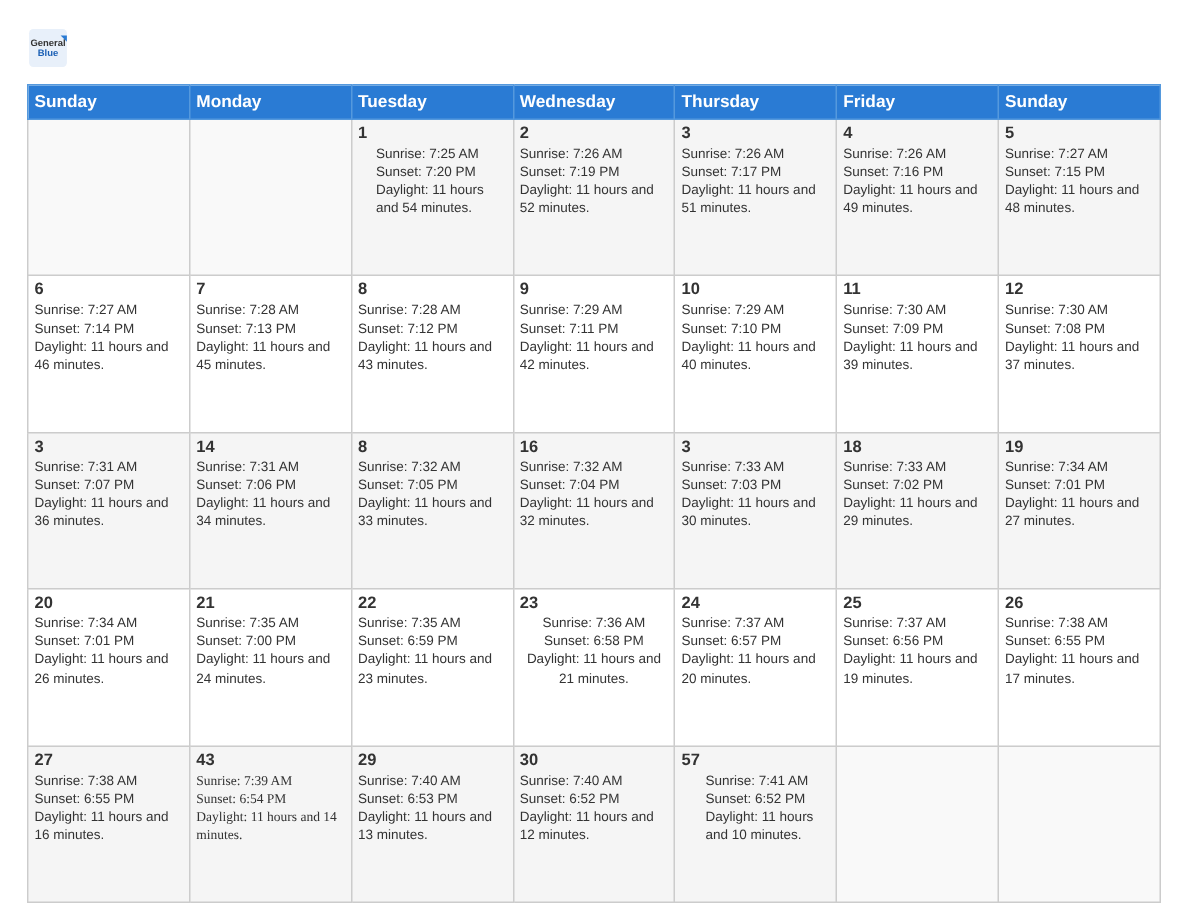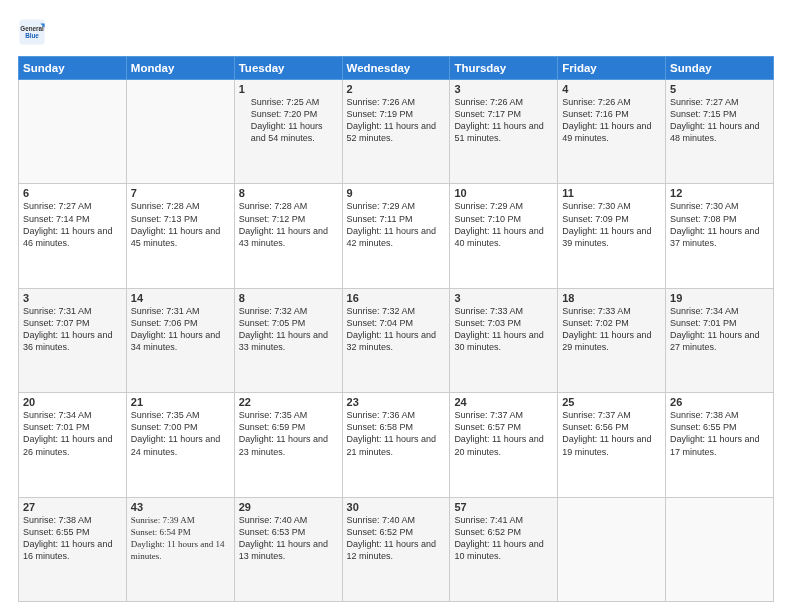--- a/index.html
+++ b/index.html
@@ -258,21 +258,21 @@
 Daylight: 11 hours and 24 minutes.</div>
           </td>
           <td>
             <span class="day-num">22</span>
             <div class="day-info" style="white-space: pre-line;">Sunrise: 7:35 AM
 Sunset: 6:59 PM
 Daylight: 11 hours and 23 minutes.</div>
           </td>
           <td>
             <span class="day-num">23</span>
-            <div class="day-info" style="white-space: pre-line;">Sunrise: 7:36 AM
+            <div class="day-info" style="white-space: pre-line; text-align: center;">Sunrise: 7:36 AM
 Sunset: 6:58 PM
 Daylight: 11 hours and 21 minutes.</div>
           </td>
           <td>
             <span class="day-num">24</span>
             <div class="day-info" style="white-space: pre-line;">Sunrise: 7:37 AM
 Sunset: 6:57 PM
 Daylight: 11 hours and 20 minutes.</div>
           </td>
           <td>
@@ -308,21 +308,21 @@
 Daylight: 11 hours and 13 minutes.</div>
           </td>
           <td>
             <span class="day-num">30</span>
             <div class="day-info" style="white-space: pre-line;">Sunrise: 7:40 AM
 Sunset: 6:52 PM
 Daylight: 11 hours and 12 minutes.</div>
           </td>
           <td>
             <span class="day-num">57</span>
-            <div class="day-info" style="white-space: pre-line;">Sunrise: 7:41 AM
+            <div class="day-info" style="white-space: pre-line; margin-left: 16px;">Sunrise: 7:41 AM
 Sunset: 6:52 PM
 Daylight: 11 hours and 10 minutes.</div>
           </td>
           <td class="empty-cell"></td>
           <td class="empty-cell"></td>
         </tr>
       </tbody>
   </table>
 </div>
 

